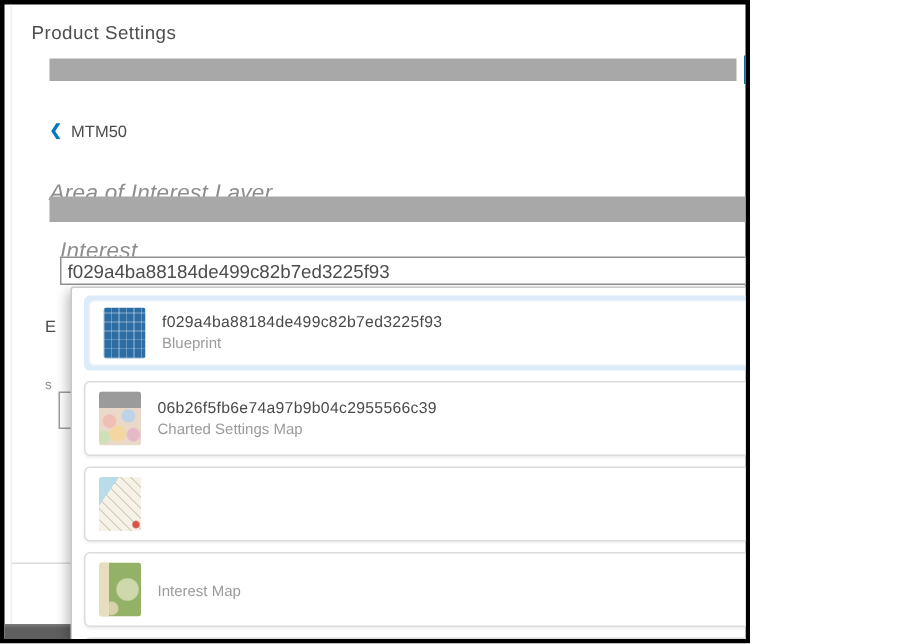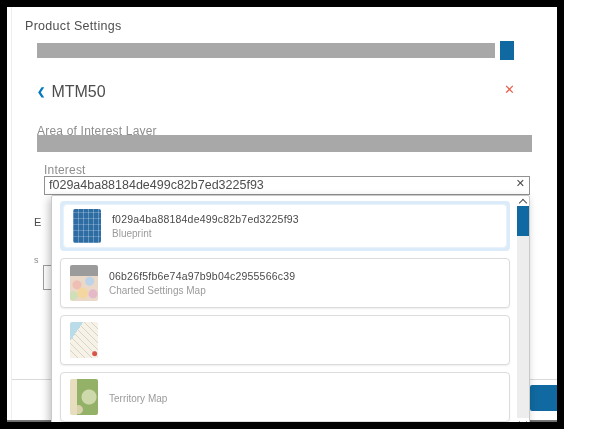--- a/index.html
+++ b/index.html
@@ -1,34 +1,34 @@
 <!DOCTYPE html>
 <html><head>
 <meta charset="utf-8">
 <style>
   html,body{margin:0;padding:0;background:#fff;}
   .screen{
-    position:relative;width:564px;height:429px;box-sizing:border-box;
-    border:7px solid #000000;background:#fff;overflow:hidden;
+    position:relative;width:500px;height:429px;box-sizing:border-box;
+    border:3px solid #000000;background:#fff;overflow:hidden;
     font-family:"Liberation Sans",sans-serif;
   }
   .abs{position:absolute;}
   
   .page-title{left:18px;top:12px;font-size:12.5px;color:#4f4f4f;letter-spacing:.3px;}
   .left-edge-line{left:4px;top:0;width:1px;height:413px;background:#efefef;}
   .redact-bar{background:#a8a8a8;}
   .bar-top{left:30px;top:36px;width:458px;height:15px;}
   .blue-square{left:493px;top:34px;width:14px;height:19px;background:#1069a0;}
   
   .back-btn{left:30px;top:77px;height:16px;display:flex;align-items:center;cursor:pointer;}
   .back-chev{font-size:10px;color:#0079c1;font-weight:bold;line-height:1;}
-  .back-label{margin-left:6px;font-size:16px;color:#4d4d4d;}
+  .back-label{margin-left:6px;font-size:11px;color:#4d4d4d;}
   .close-btn{left:497px;top:76px;font-size:13px;color:#e8624e;font-weight:300;cursor:pointer;line-height:1;}
   
-  .field-label{font-size:12px;color:#8d8d8d;letter-spacing:.2px;}
+  .field-label{font-size:15px;color:#8d8d8d;letter-spacing:.2px;font-style:italic;}
   .aoi-label{left:30px;top:117px;}
   .aoi-bar{left:30px;top:128px;width:495px;height:17px;}
   .bm-label{left:37px;top:156px;}
   .bm-input-wrap{left:37px;top:168px;width:486px;height:19px;}
   .bm-input{
     width:100%;height:100%;box-sizing:border-box;border:1px solid #919191;background:#fff;
     font-family:"Liberation Sans",sans-serif;font-size:12.5px;color:#4d4d4d;padding:0 18px 0 4px;outline:none;
   }
   .bm-clear{position:absolute;right:5px;top:3px;font-size:11px;color:#4b4b4b;cursor:pointer;line-height:1;}
   
@@ -179,21 +179,21 @@
         <div class="opt-thumb thumb-pencil"></div>
         <div class="opt-text">
         </div>
       </div>
     </div>
 
     <div class="opt opt4">
       <div class="opt-card">
         <div class="opt-thumb thumb-community"></div>
         <div class="opt-text">
-          <span class="opt-name">Territory Map</span>
+          <span class="opt-name">Interest Map</span>
         </div>
       </div>
     </div>
 
     <div class="opt opt5">
       <div class="opt-card"></div>
     </div>
   </div>
 
 </div>

